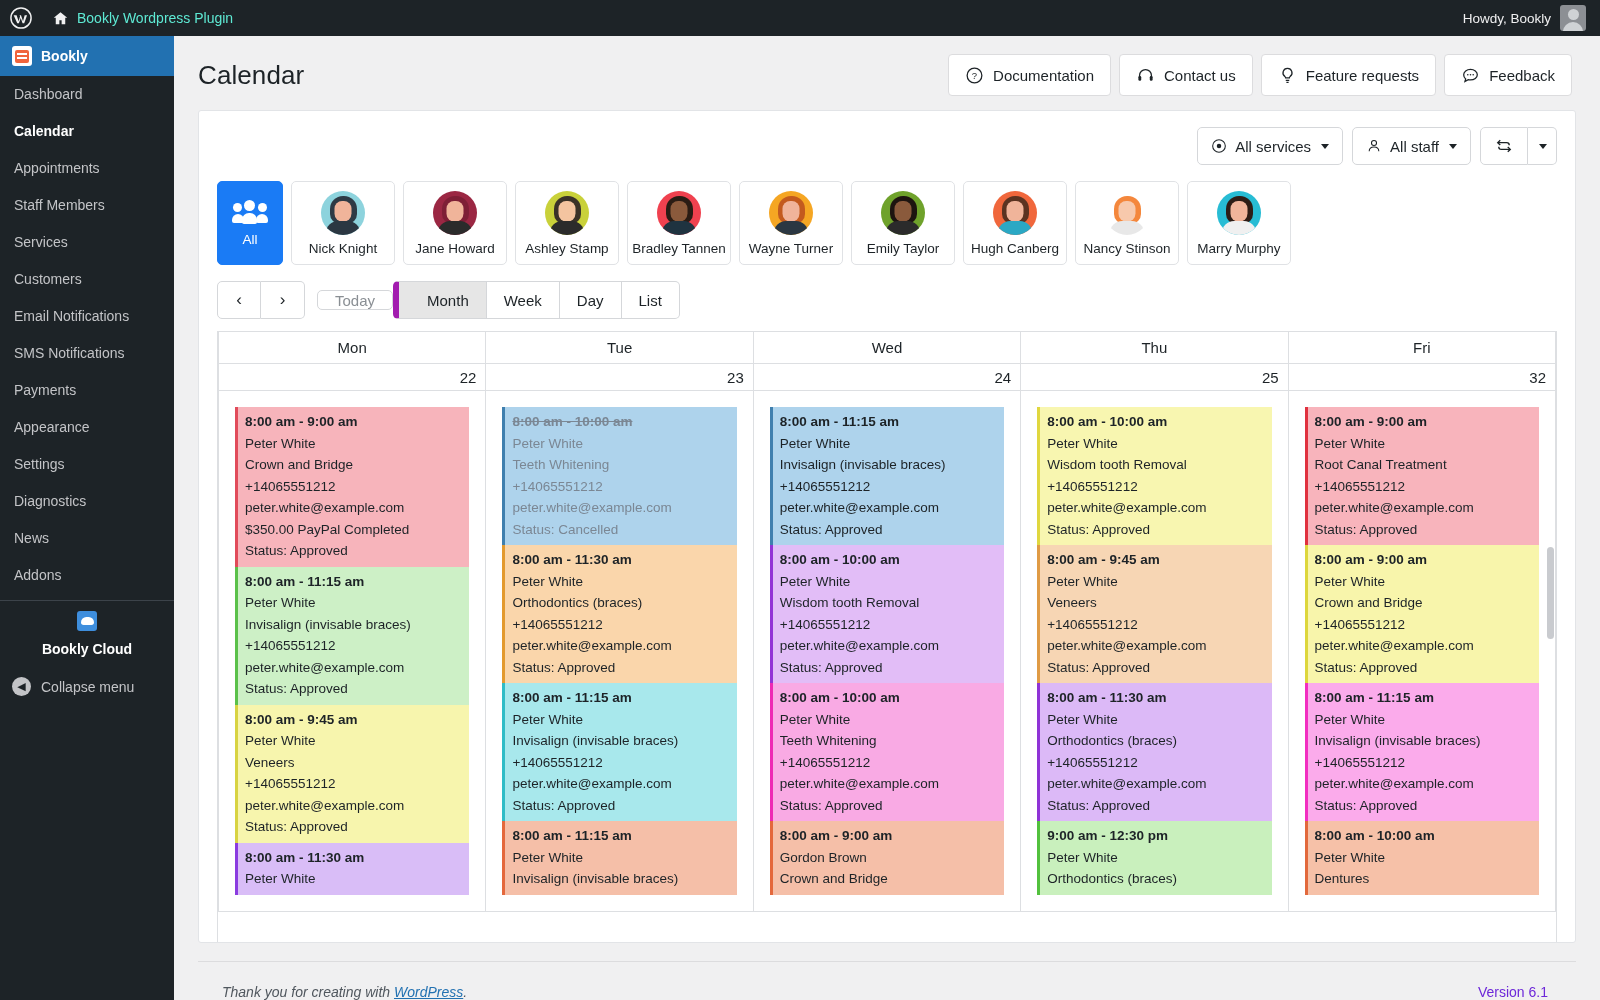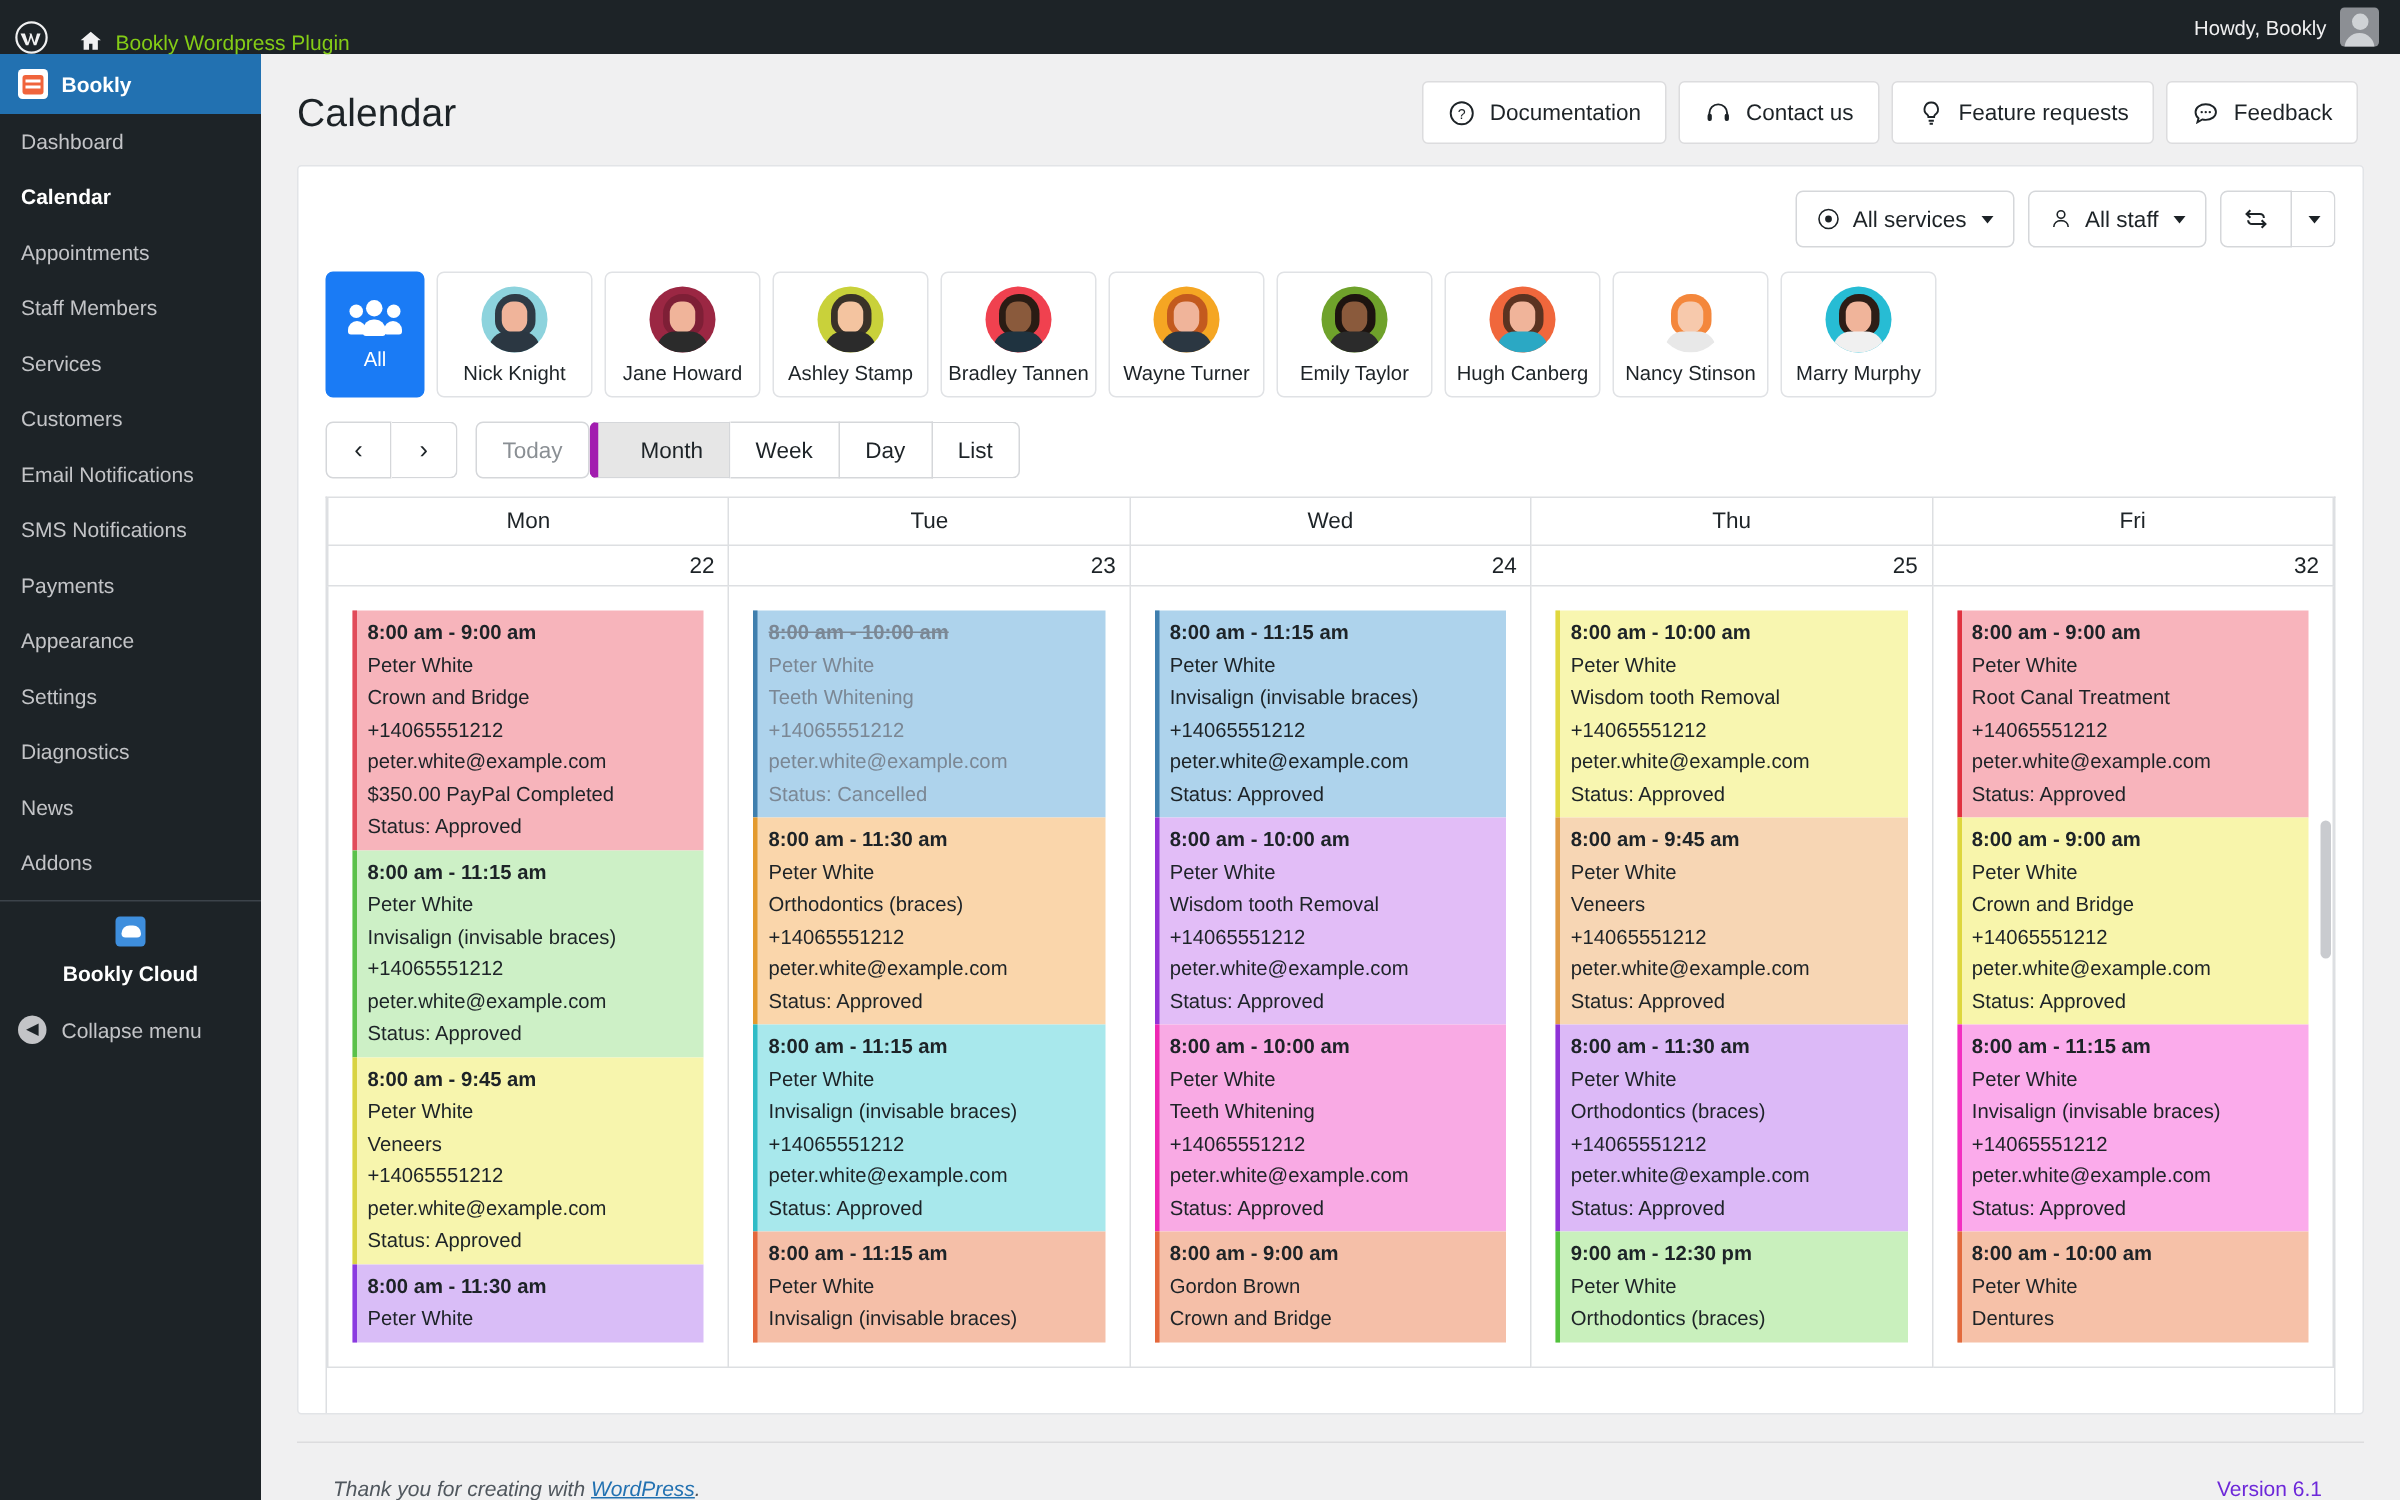--- a/index.html
+++ b/index.html
@@ -10,21 +10,21 @@
     overflow: hidden;
   }
 
   
   .adminbar {
     height: 36px; background: #1d2327; color: #f0f0f1;
     display: flex; align-items: center; font-size: 14px;
     position: relative; z-index: 20;
   }
   .ab-left { display: flex; align-items: center; gap: 0; }
-  .ab-item { display: flex; align-items: flex-end; gap: 8px; padding: 0 10px; height: 36px; color:#84cc16; }
+  .ab-item { display: flex; align-items: center; gap: 8px; padding: 0 10px; height: 36px; color:#5eead4; }
   .wp-logo { width: 22px; height: 22px; }
   .home-ico { width: 17px; height: 17px; }
   .ab-right { margin-left: auto; display: flex; align-items: center; gap: 9px; padding-right: 14px; font-size: 13.5px; }
   .avatar-sq { width: 26px; height: 26px; border-radius: 3px; background: #8c8f94; display:block; position: relative; overflow:hidden; }
   .avatar-sq::after{content:"";position:absolute;width:11px;height:11px;border-radius:50%;background:#cfd2d5;left:7.5px;top:4px;}
   .avatar-sq::before{content:"";position:absolute;width:20px;height:12px;border-radius:10px 10px 0 0;background:#cfd2d5;left:3px;top:17px;}
 
   
   .shell { display: flex; height: 964px; }
 
@@ -118,21 +118,21 @@
   .cal-toolbar { display: flex; align-items: center; margin-bottom: 12px; }
   .navgroup { display: flex; }
   .navbtn {
     background:#fff; border:1px solid #d5d7da; height:38px; width:44px;
     display:flex;align-items:center;justify-content:center;cursor:pointer;font-size:17px;color:#1d2327;
   }
   .navbtn:first-child { border-radius: 5px 0 0 5px; }
   .navbtn:last-child { border-radius: 0 5px 5px 0; border-left: none; }
   .todaybtn {
     margin-left: 12px; background:#fff; border:1px solid #d5d7da; border-radius:5px;
-    height:38px; padding:0 17px; display:flex;align-items:center; font-size:15px; color:#8a8f94; cursor:pointer;
+    height:20px; padding:0 17px; display:flex;align-items:center; font-size:15px; color:#8a8f94; cursor:pointer;
   }
   .monthtitle { flex:1; text-align:center; font-size: 23px; font-weight: 700; color:#1d2327; display:flex;align-items:center;justify-content:center;gap:8px;}
   .monthtitle .caret { border-top-width:6px; border-left-width:5px;border-right-width:5px;}
   .viewgroup { display:flex; }
   .vbtn {
     background:#fff;border:1px solid #d5d7da;height:38px;padding:0 17px;
     display:flex;align-items:center;font-size:15px;color:#1d2327;cursor:pointer;border-left:none;
   }
   .vbtn:first-child { border-left:6px solid #a21caf; border-radius:5px 0 0 5px; background:#e6e6e6;padding-left:28px; }
   .vbtn:last-child { border-radius:0 5px 5px 0; }

